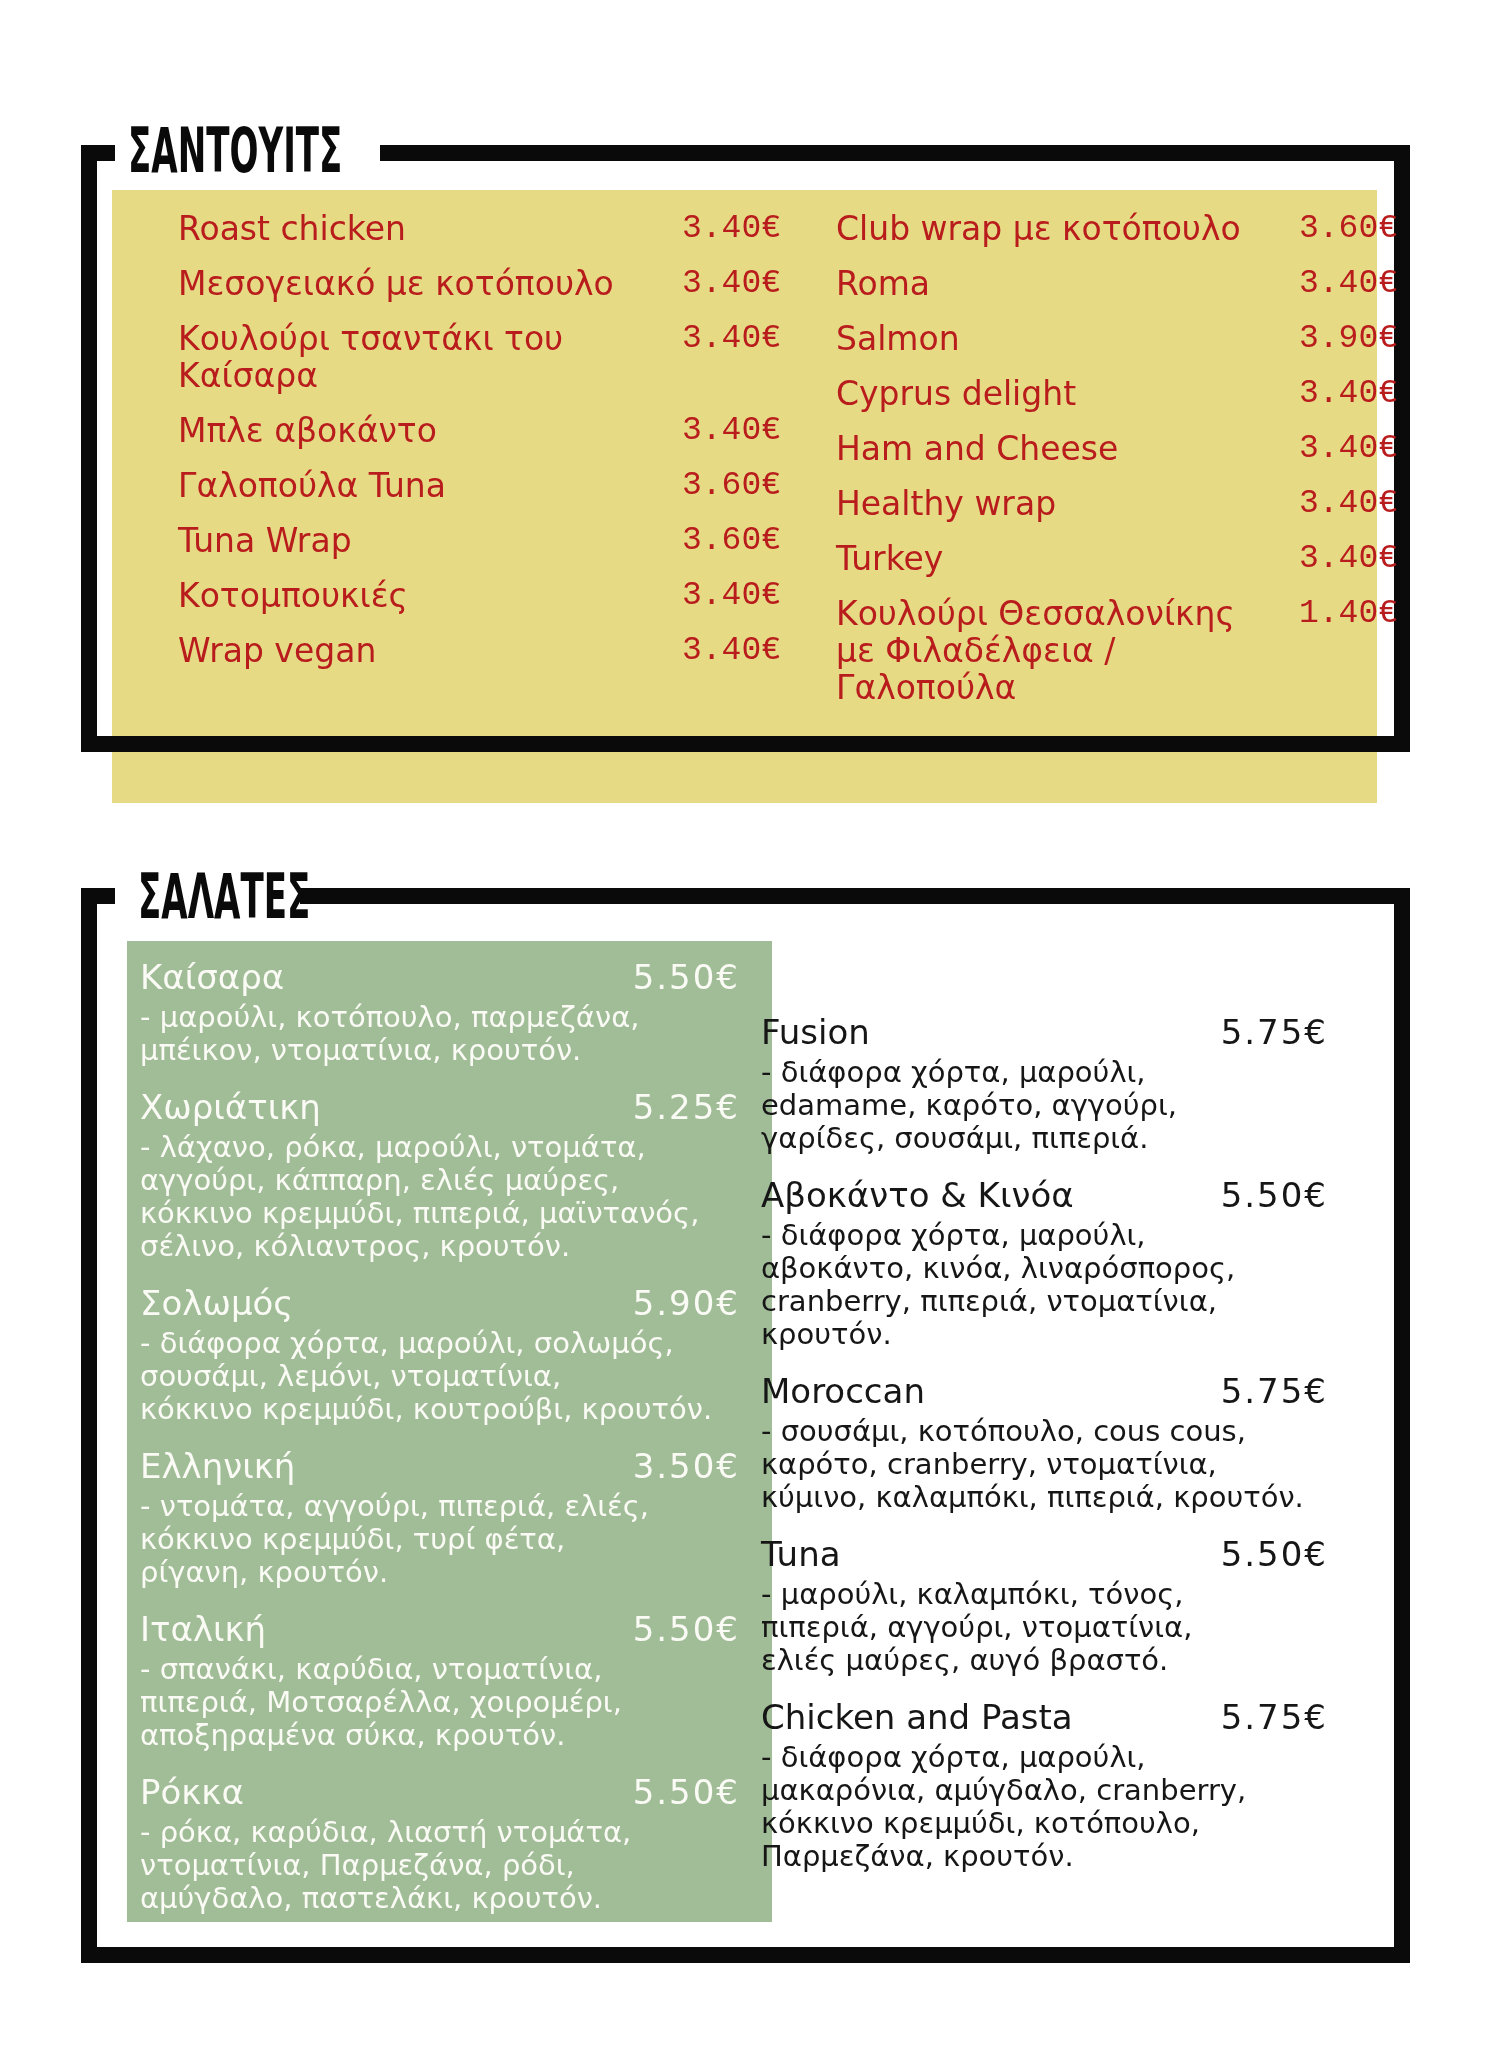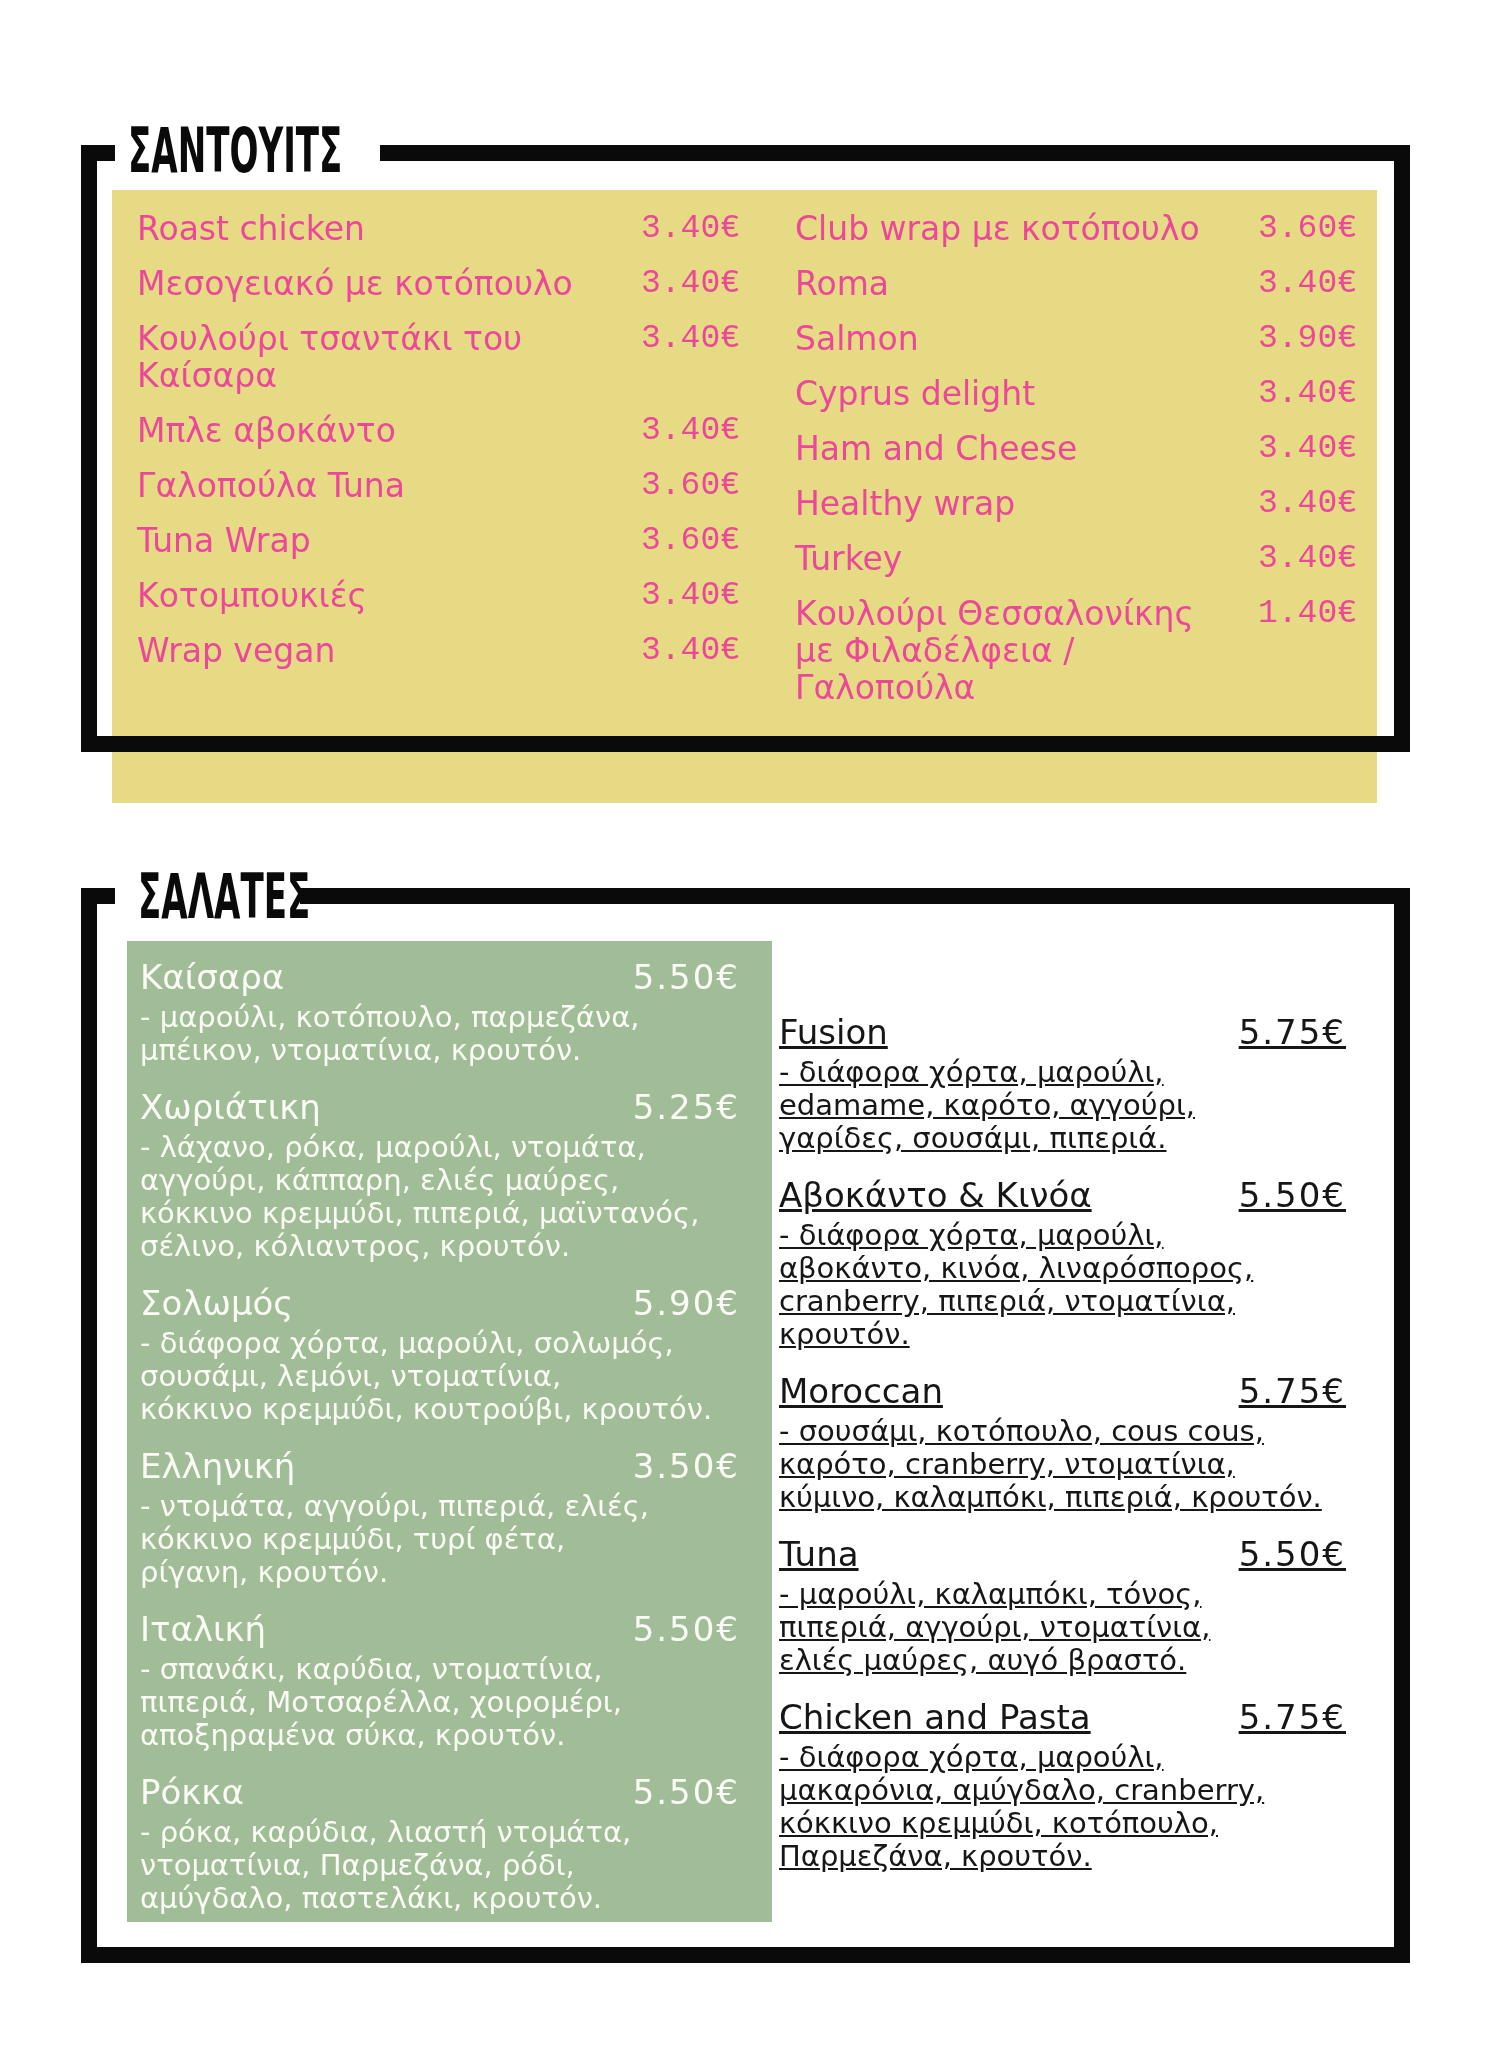--- a/index.html
+++ b/index.html
@@ -32,30 +32,30 @@
     margin:0;color:var(--frame,#0a0a0a);
     font-size:62px;font-weight:bold;line-height:1;
     letter-spacing:0px;white-space:nowrap;
     transform:scaleX(0.55);transform-origin:left top;
   }
   .hdr-1{left:128px;top:120px;}
   .hdr-2{left:138px;top:866px;}
 
   .col{position:absolute;z-index:3;}
   
-  .sw-col{font-size:33px;color:#ec4899;}
+  .sw-col{font-size:33px;color:#b91c1c;margin-left:41px;}
   .sw-left{left:137px;top:210px;width:603px;}
   .sw-right{left:795px;top:210px;width:562px;}
   .sw-row{display:flex;justify-content:space-between;align-items:flex-start;line-height:37px;margin-bottom:18px;}
   .sw-row .nm{white-space:pre-line;}
   .sw-row .pr{margin-left:12px;font-family:Liberation Mono, monospace;}
 
   
   .sal-left{left:140px;top:953px;width:600px;color:#fbfbf6;}
-  .sal-right{left:779px;top:1008px;width:567px;color:#161616;text-decoration:underline;}
+  .sal-right{left:761px;top:1008px;width:567px;color:#161616;}
   .sal-item{margin-bottom:16px;}
   .sal-head{display:flex;justify-content:space-between;align-items:flex-start;font-size:34px;line-height:48px;}
   .sal-head .pr{margin-left:12px;letter-spacing:2px;}
   .sal-desc{font-size:29px;line-height:33px;white-space:pre-line;}
 </style>
 </head>
 <body>
 
 <div class="page">
 

